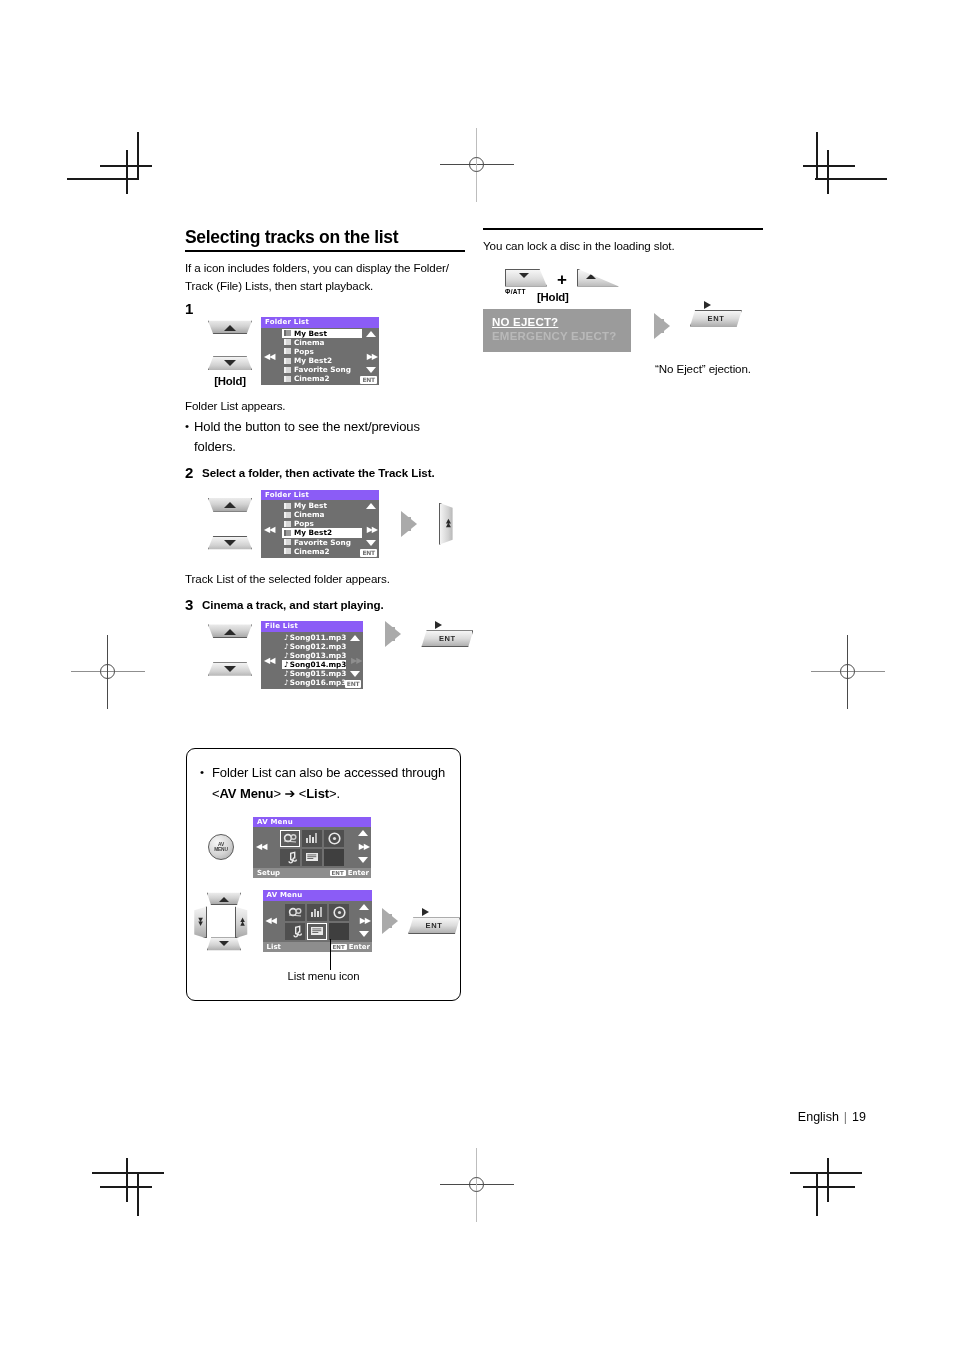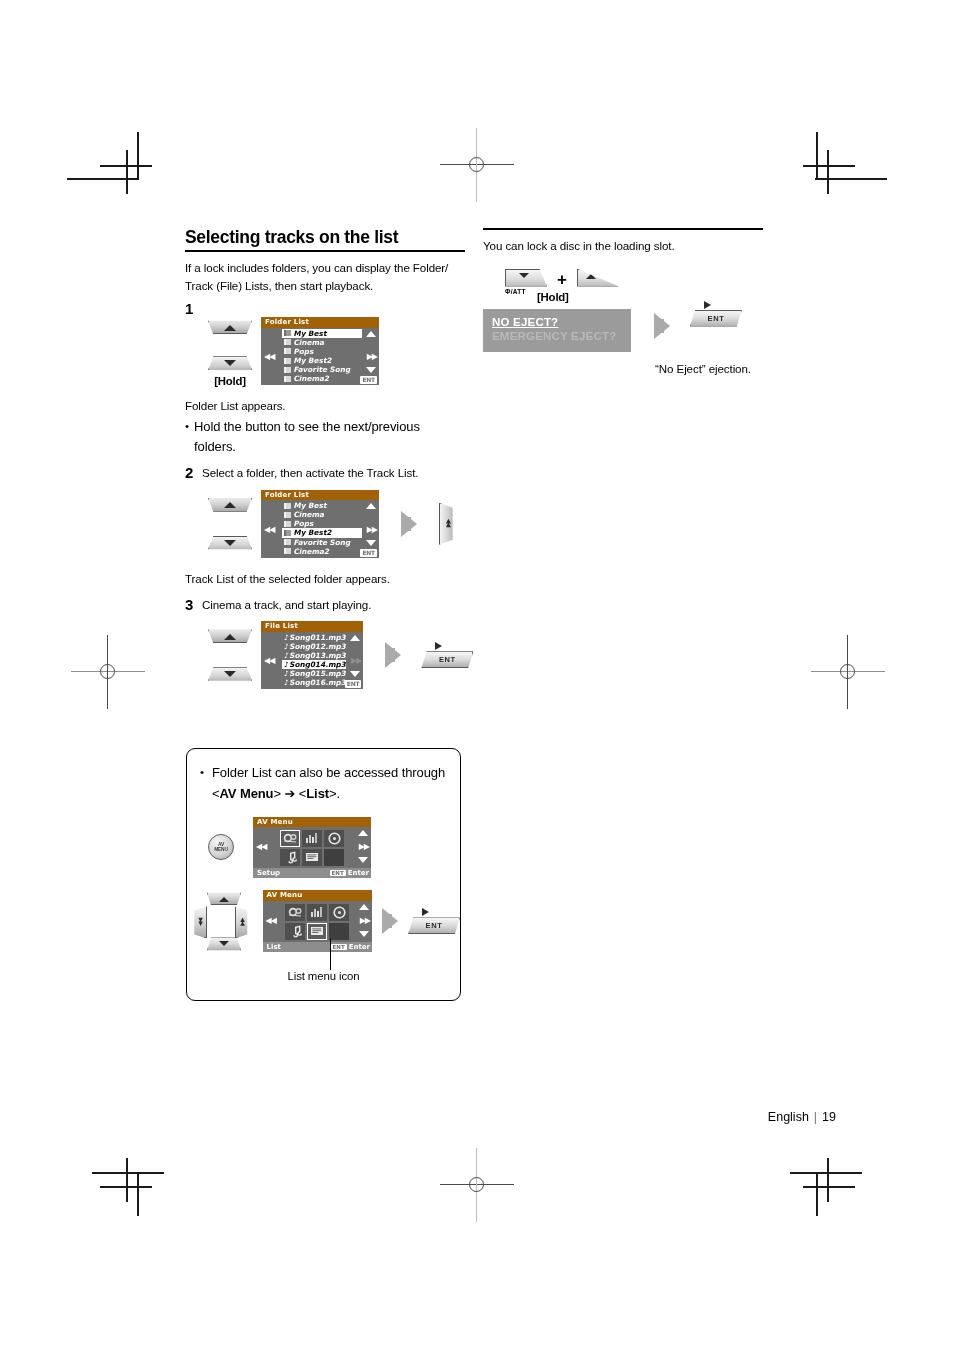--- a/index.html
+++ b/index.html
@@ -60,52 +60,52 @@
     letter-spacing: -0.1px;
   }
   p.body.tight { margin-bottom: 2px; }
 
   .step-row { display: flex; align-items: flex-start; margin-top: 9px; }
   .step-num {
     font-size: 15px; font-weight: bold;
     width: 17px; flex: none; line-height: 1.1;
   }
   .step-txt {
-    font-size: 11.6px; font-weight: normal; line-height: 1.3;
+    font-size: 11.6px; font-weight: bold; line-height: 1.3;
     letter-spacing: -0.1px;
   }
 
   .bullet-row { display: flex; margin: 0 0 2px 0; }
   .bullet-dot { width: 9px; flex: none; font-size: 11.6px; line-height: 1.5; }
   .bullet-txt { font-size: 13px; line-height: 1.5; letter-spacing: -0.1px; }
 
   .cap { font-size: 11.6px; line-height: 1.5; letter-spacing: -0.1px; }
 
   
   .lcd {
     width: 118px;
     background: #6f6f6f;
     position: relative;
     font-family: "DejaVu Sans", sans-serif;
     box-sizing: border-box;
   }
   .lcd-title {
-    background: #a16207;
+    background: #8b5cf6;
     color: #ffffff;
     font-size: 7px;
     font-weight: bold;
     padding: 1px 0 1px 4px;
     letter-spacing: 0.2px;
     line-height: 1.2;
   }
   .lcd-body {
     position: relative;
     padding: 1px 0 2px 0;
   }
-  .lcd-rows { margin-left: 21px; margin-right: 17px; font-style: italic; }
+  .lcd-rows { margin-left: 21px; margin-right: 17px; }
   .lcd-row {
     font-size: 7.3px;
     font-weight: bold;
     color: #ffffff;
     line-height: 9.1px;
     height: 9.1px;
     white-space: nowrap;
     padding-left: 2px;
     display: flex;
     align-items: center;
@@ -342,21 +342,21 @@
   .dpad .tri.up   { margin-top: 3px; border-left-width:5px;border-right-width:5px;border-bottom-width:5px; }
   .dpad .dp.down .tri { margin-bottom: 2px; border-left-width:5px;border-right-width:5px;border-top-width:5px; }
   .dpad .sg { font-size: 5.5px; font-weight: bold; color:#2a2a2a; letter-spacing:-0.6px; transform: rotate(-90deg); }
 
   .leader-line { position: absolute; background: #000; width: 1.2px; }
 
   .footer {
     position: absolute;
     left: 0; top: 1110px; width: 954px;
     text-align: right;
-    padding-right: 118px;
+    padding-right: 88px;
     box-sizing: border-box;
     font-size: 12.5px;
   }
   .footer .sep { color: #777; margin: 0 5px; }
 
   .row { display: flex; align-items: center; }
 </style>
 </head>
 <body>
 
@@ -406,21 +406,21 @@
     <div class="h"></div>
       <div class="v"></div>
       <div class="circ"></div>
   </div>
 
   <div class="col-left">
 
     <h2 class="sec-title">Selecting tracks on the list</h2>
     <div class="rule"></div>
 
-    <p class="body">If a lock includes folders, you can display the Folder/ Track (File) Lists, then start playback.</p>
+    <p class="body">If a icon includes folders, you can display the Folder/ Track (File) Lists, then start playback.</p>
 
     <div class="step-row" style="margin-top:4px;">
       <div class="step-num">1</div>
     </div>
 
     <div class="row" style="margin-top:0px; align-items:flex-start;">
       <div style="width:20px;flex:none;"></div>
       <div style="width:50px;flex:none;display:flex;flex-direction:column;align-items:center;">
         <div class="btn-updown">
           <div class="trap-up">
@@ -545,21 +545,21 @@
       </div>
     </div>
 
     <p class="body" style="margin-top:12px;">Track List of the selected folder appears.</p>
 
     <div class="step-row">
       <div class="step-num">3</div>
       <div class="step-txt">Cinema a track, and start playing.</div>
     </div>
 
-    <div class="row" style="margin-top:8px; align-items:center;">
+    <div class="row" style="margin-top:8px; align-items:flex-start;">
       <div style="width:20px;flex:none;"></div>
       <div style="width:50px;flex:none;display:flex;flex-direction:column;align-items:center;">
         <div class="btn-updown">
           <div class="trap-up">
               <div class="tri up"></div>
             </div>
         </div>
         <div style="height:24px;"></div>
         <div class="btn-updown">
           <div class="trap-down">

